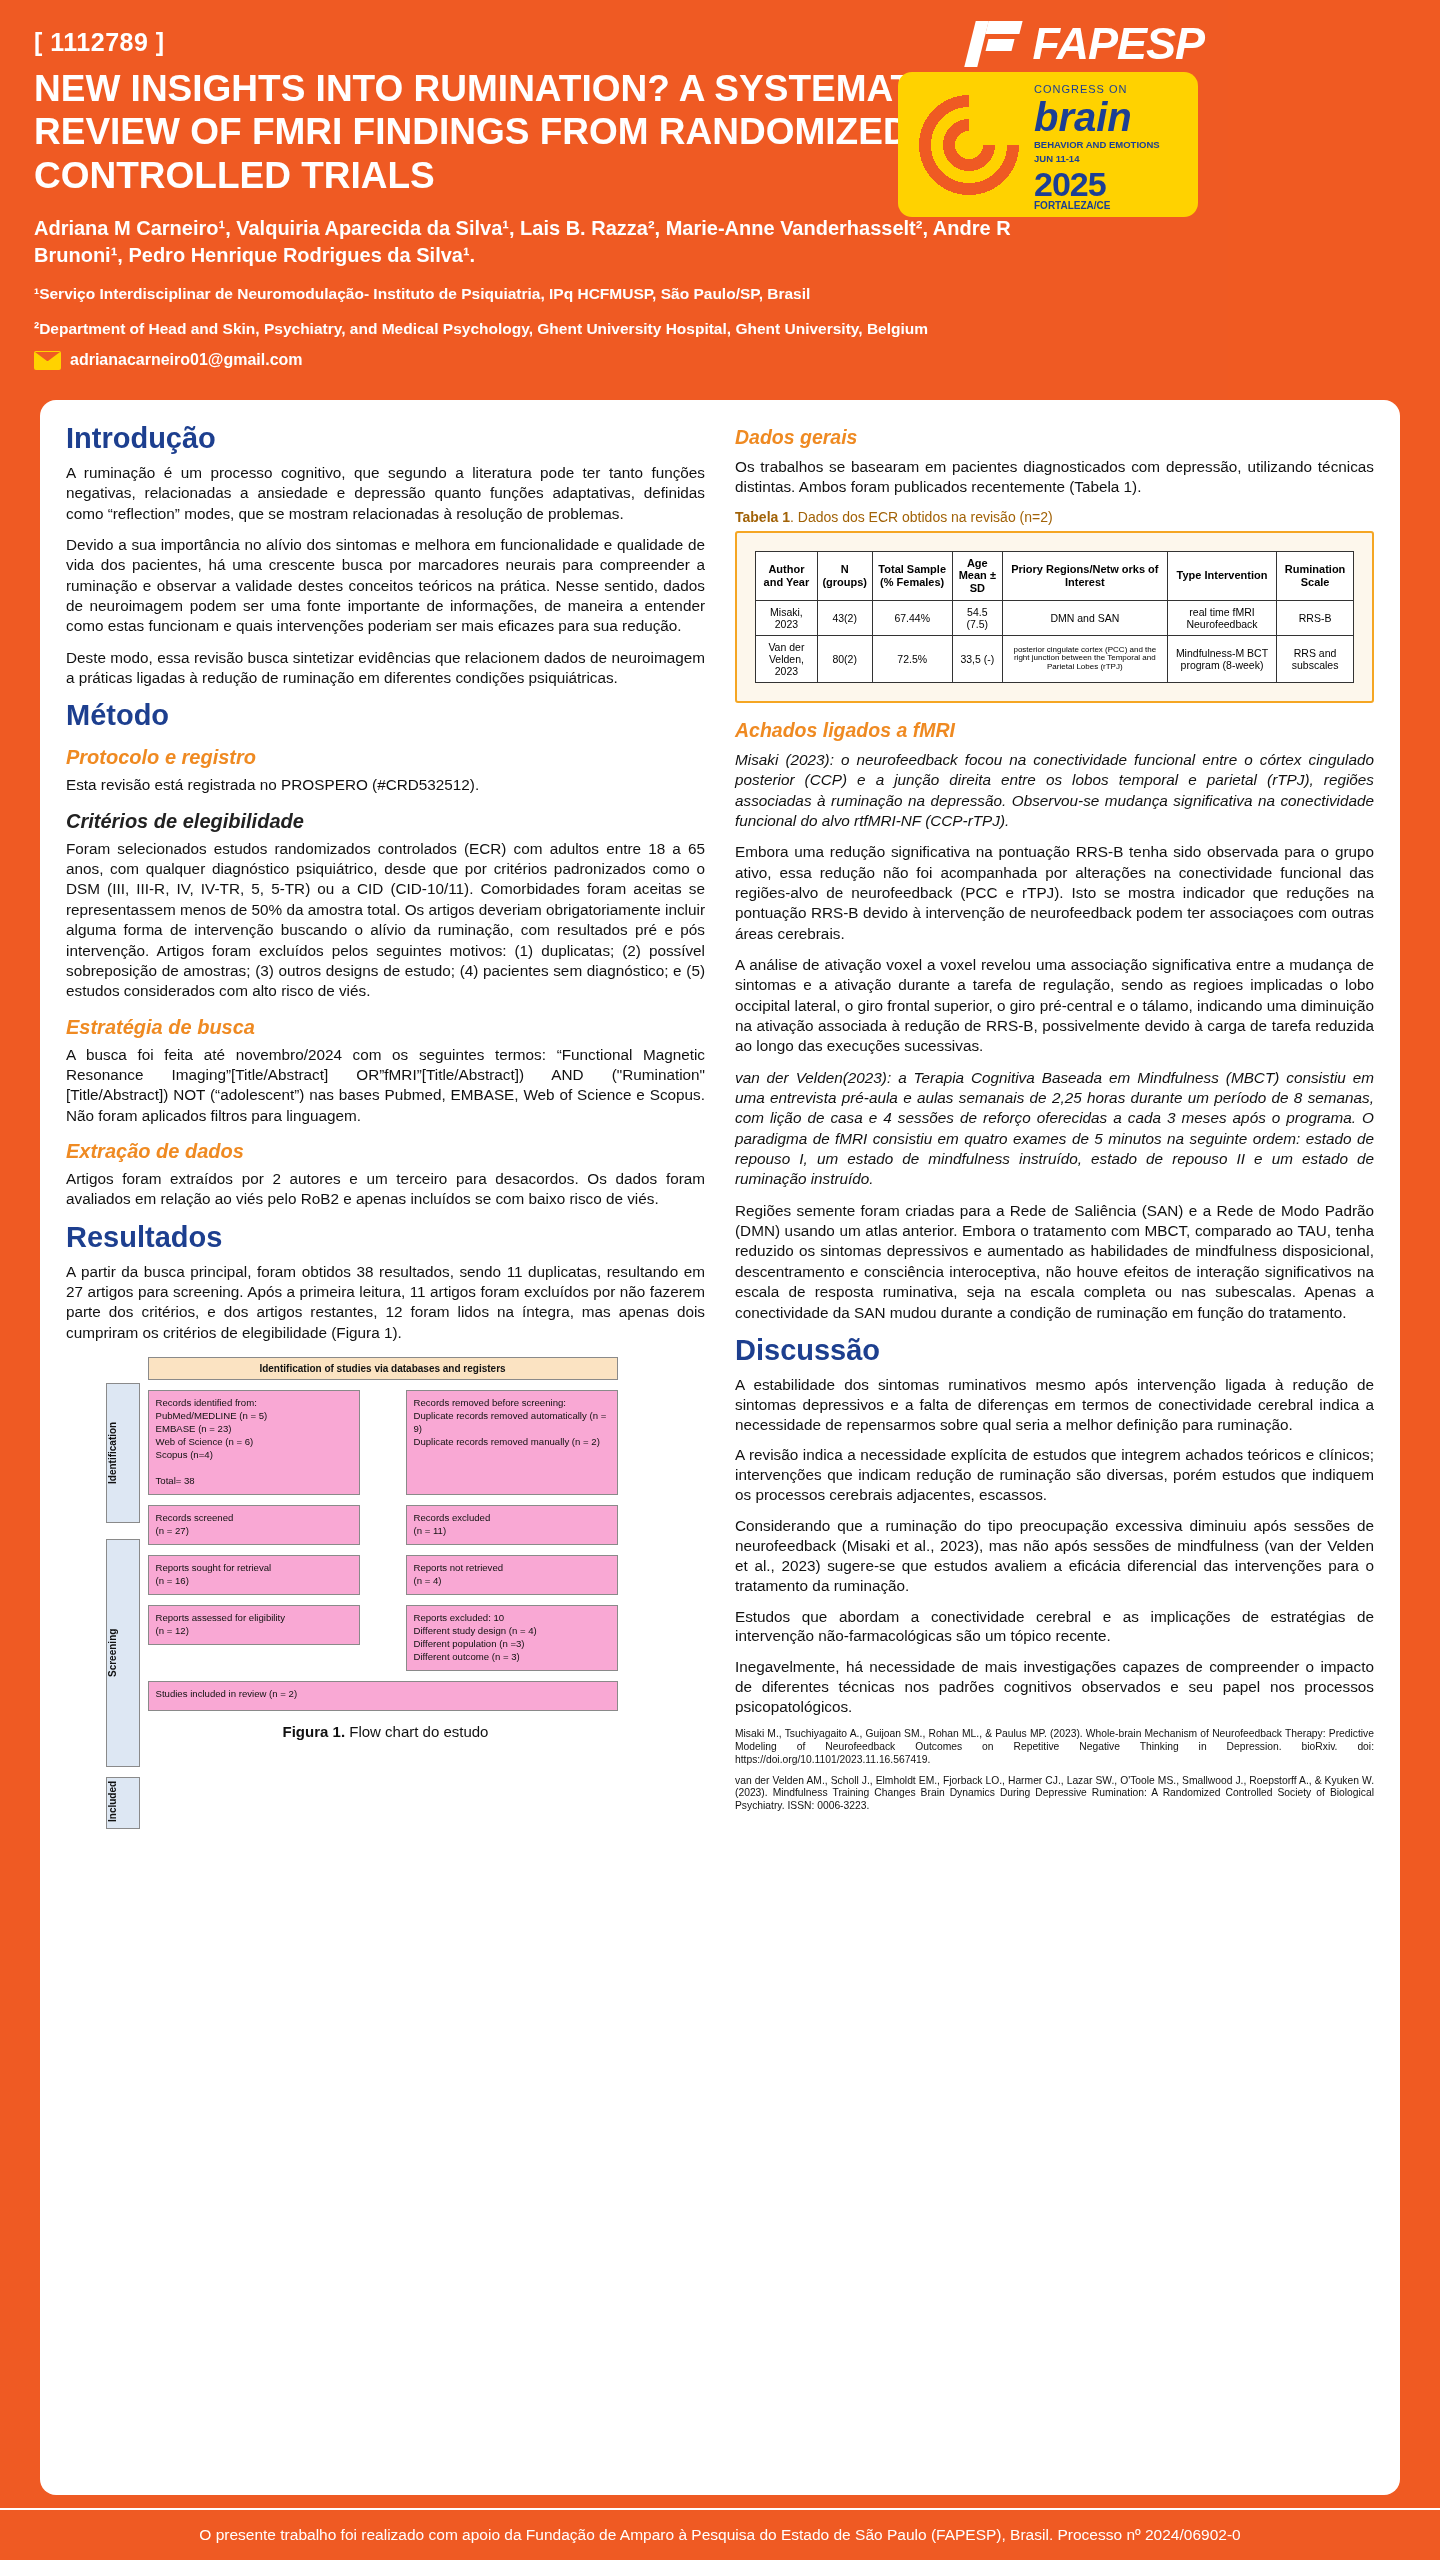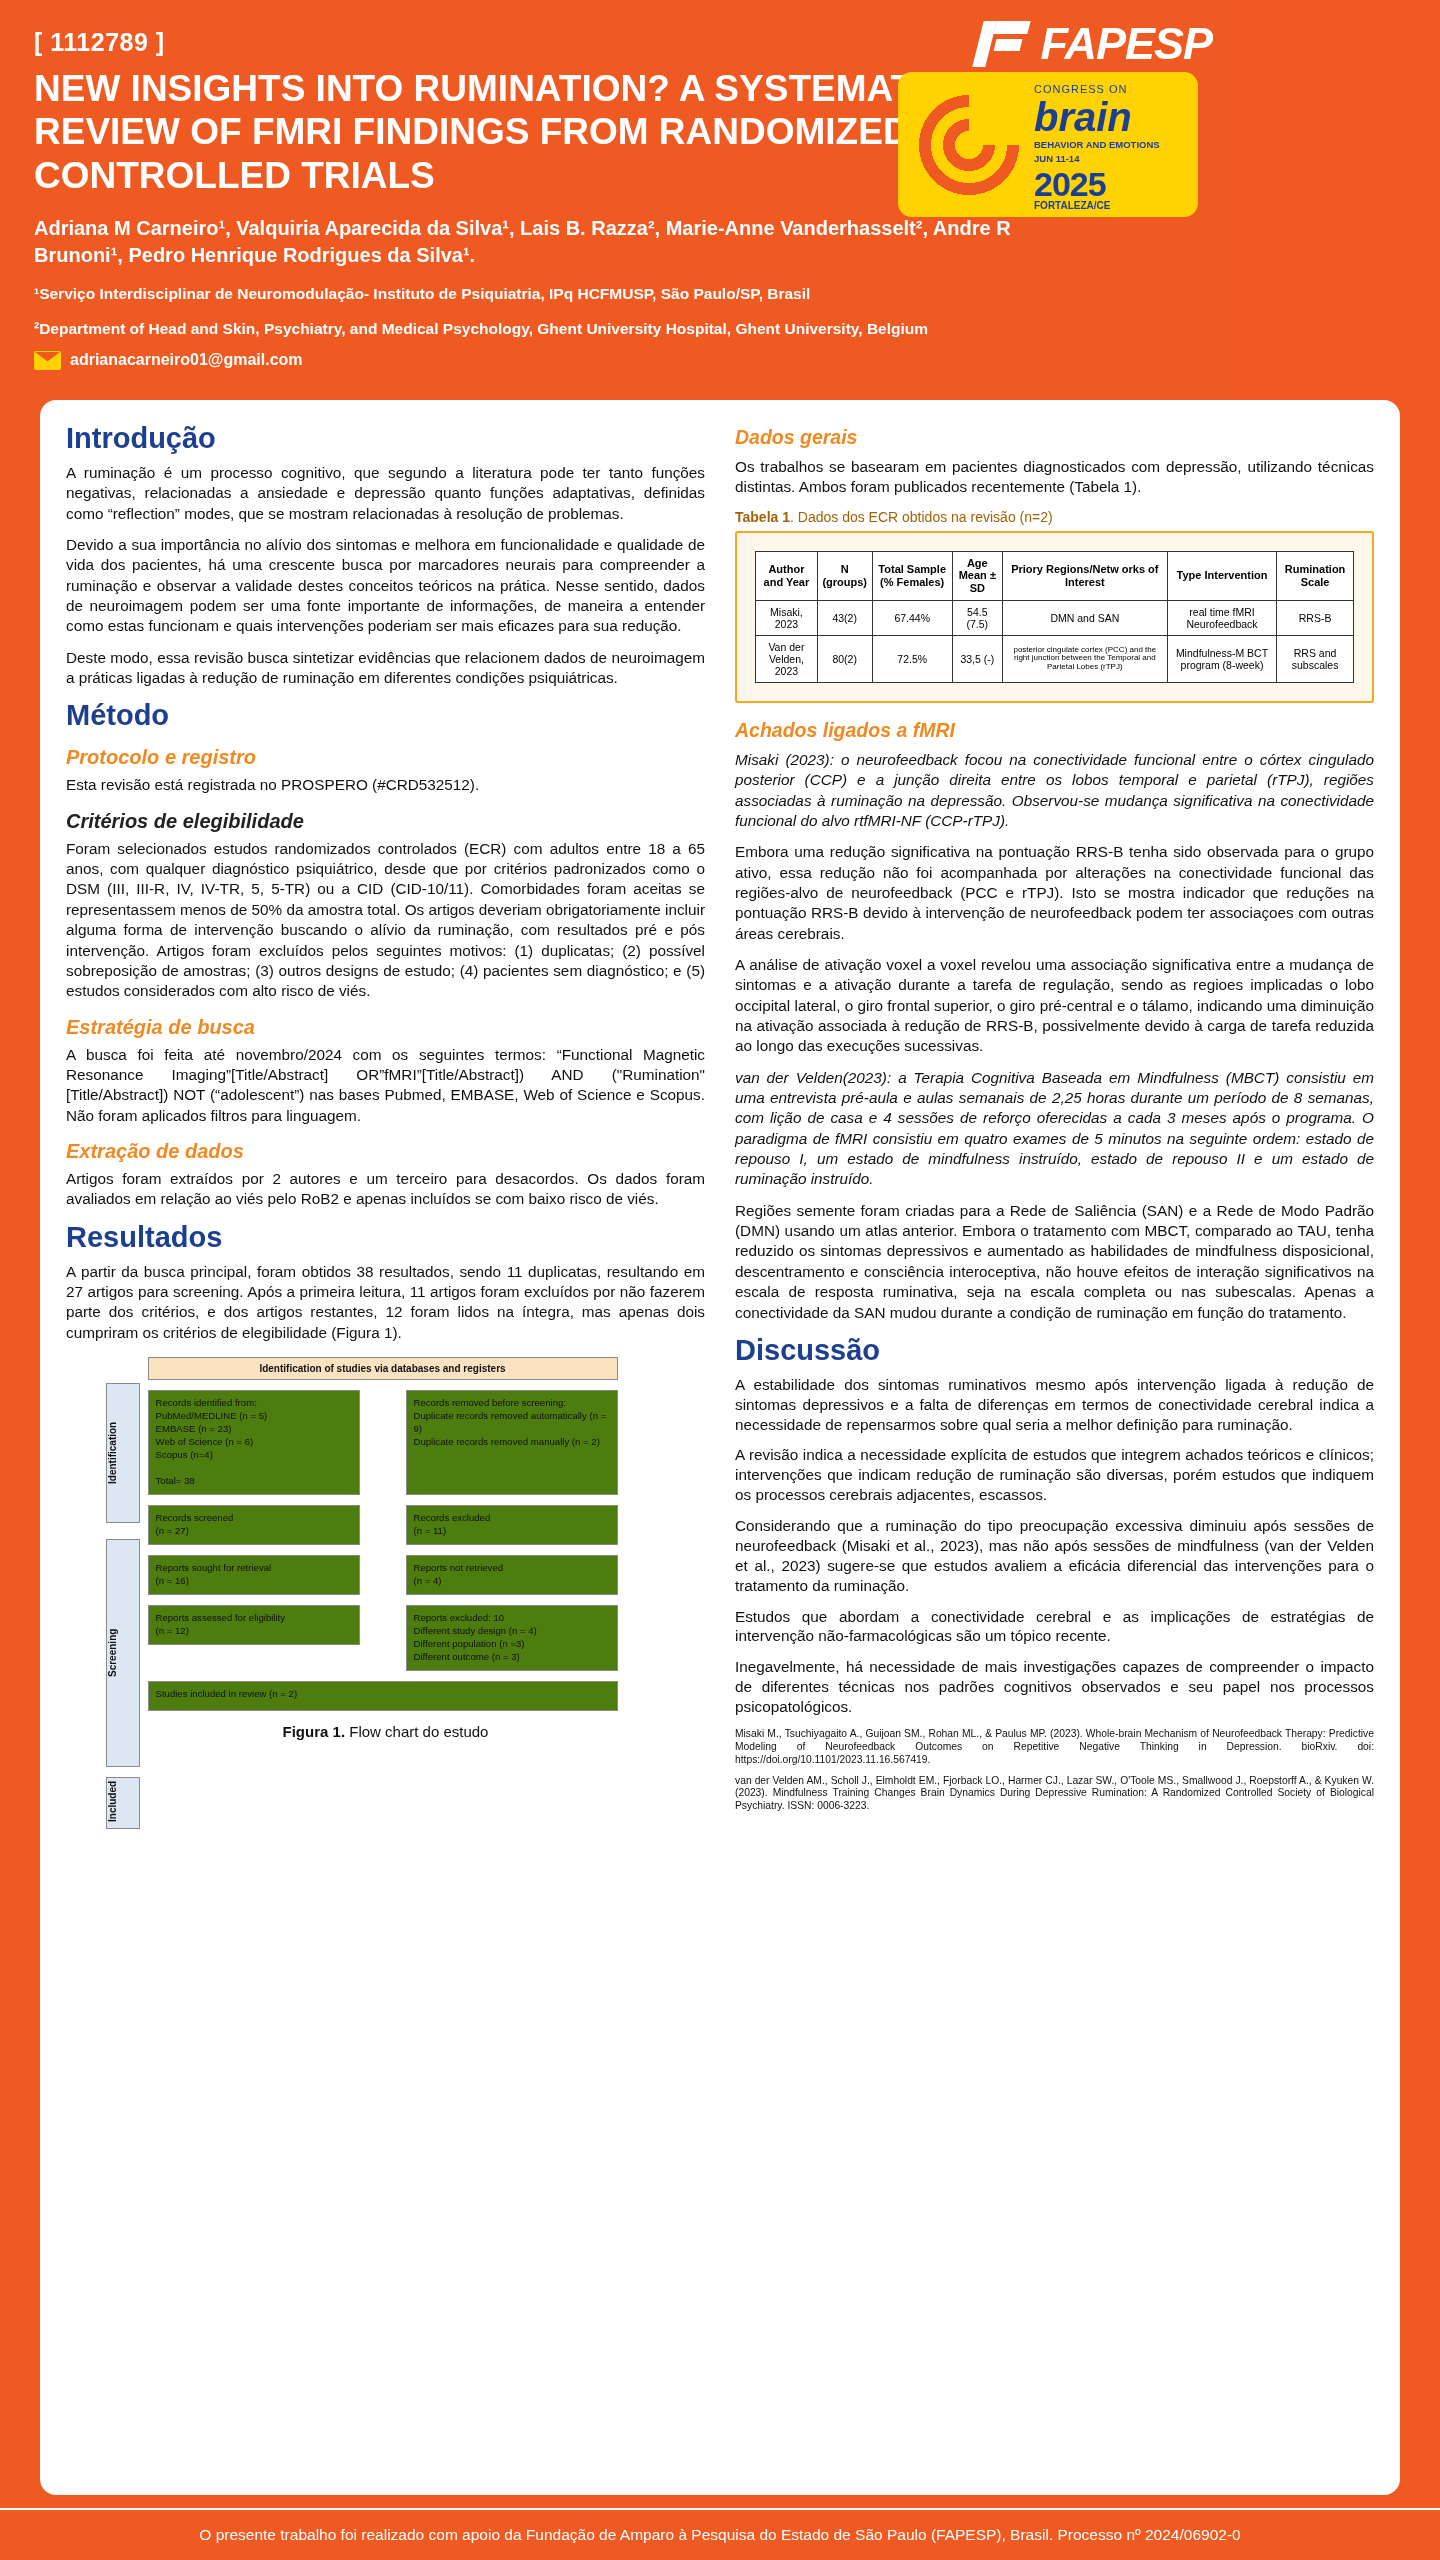--- a/index.html
+++ b/index.html
@@ -79,21 +79,21 @@
   }
   .email-text {
     color: #ffffff;
     font-size: 16px;
     font-weight: bold;
   }
 
   
   .fapesp-logo {
     position: absolute;
-    top: 18px; right: 16px;
+    top: 18px; right: 24px;
     display: flex;
     align-items: center;
     gap: 10px;
   }
   .fapesp-mark {
     width: 54px; height: 46px;
     position: relative;
   }
   .fapesp-mark span {
     position: absolute;
@@ -256,21 +256,21 @@
   }
   .flow-row {
     display: flex;
     margin-left: 42px;
     margin-top: 10px;
     align-items: flex-start;
     gap: 46px;
   }
   .fbox {
     border: 1px solid #8a8a8a;
-    background: #4d7c0f;
+    background: #f9a8d4;
     padding: 6px 7px;
     line-height: 1.35;
     width: 212px;
     min-height: 40px;
   }
   .side-label {
     position: absolute;
     left: 0;
     width: 34px;
     background: #dde7f3;

